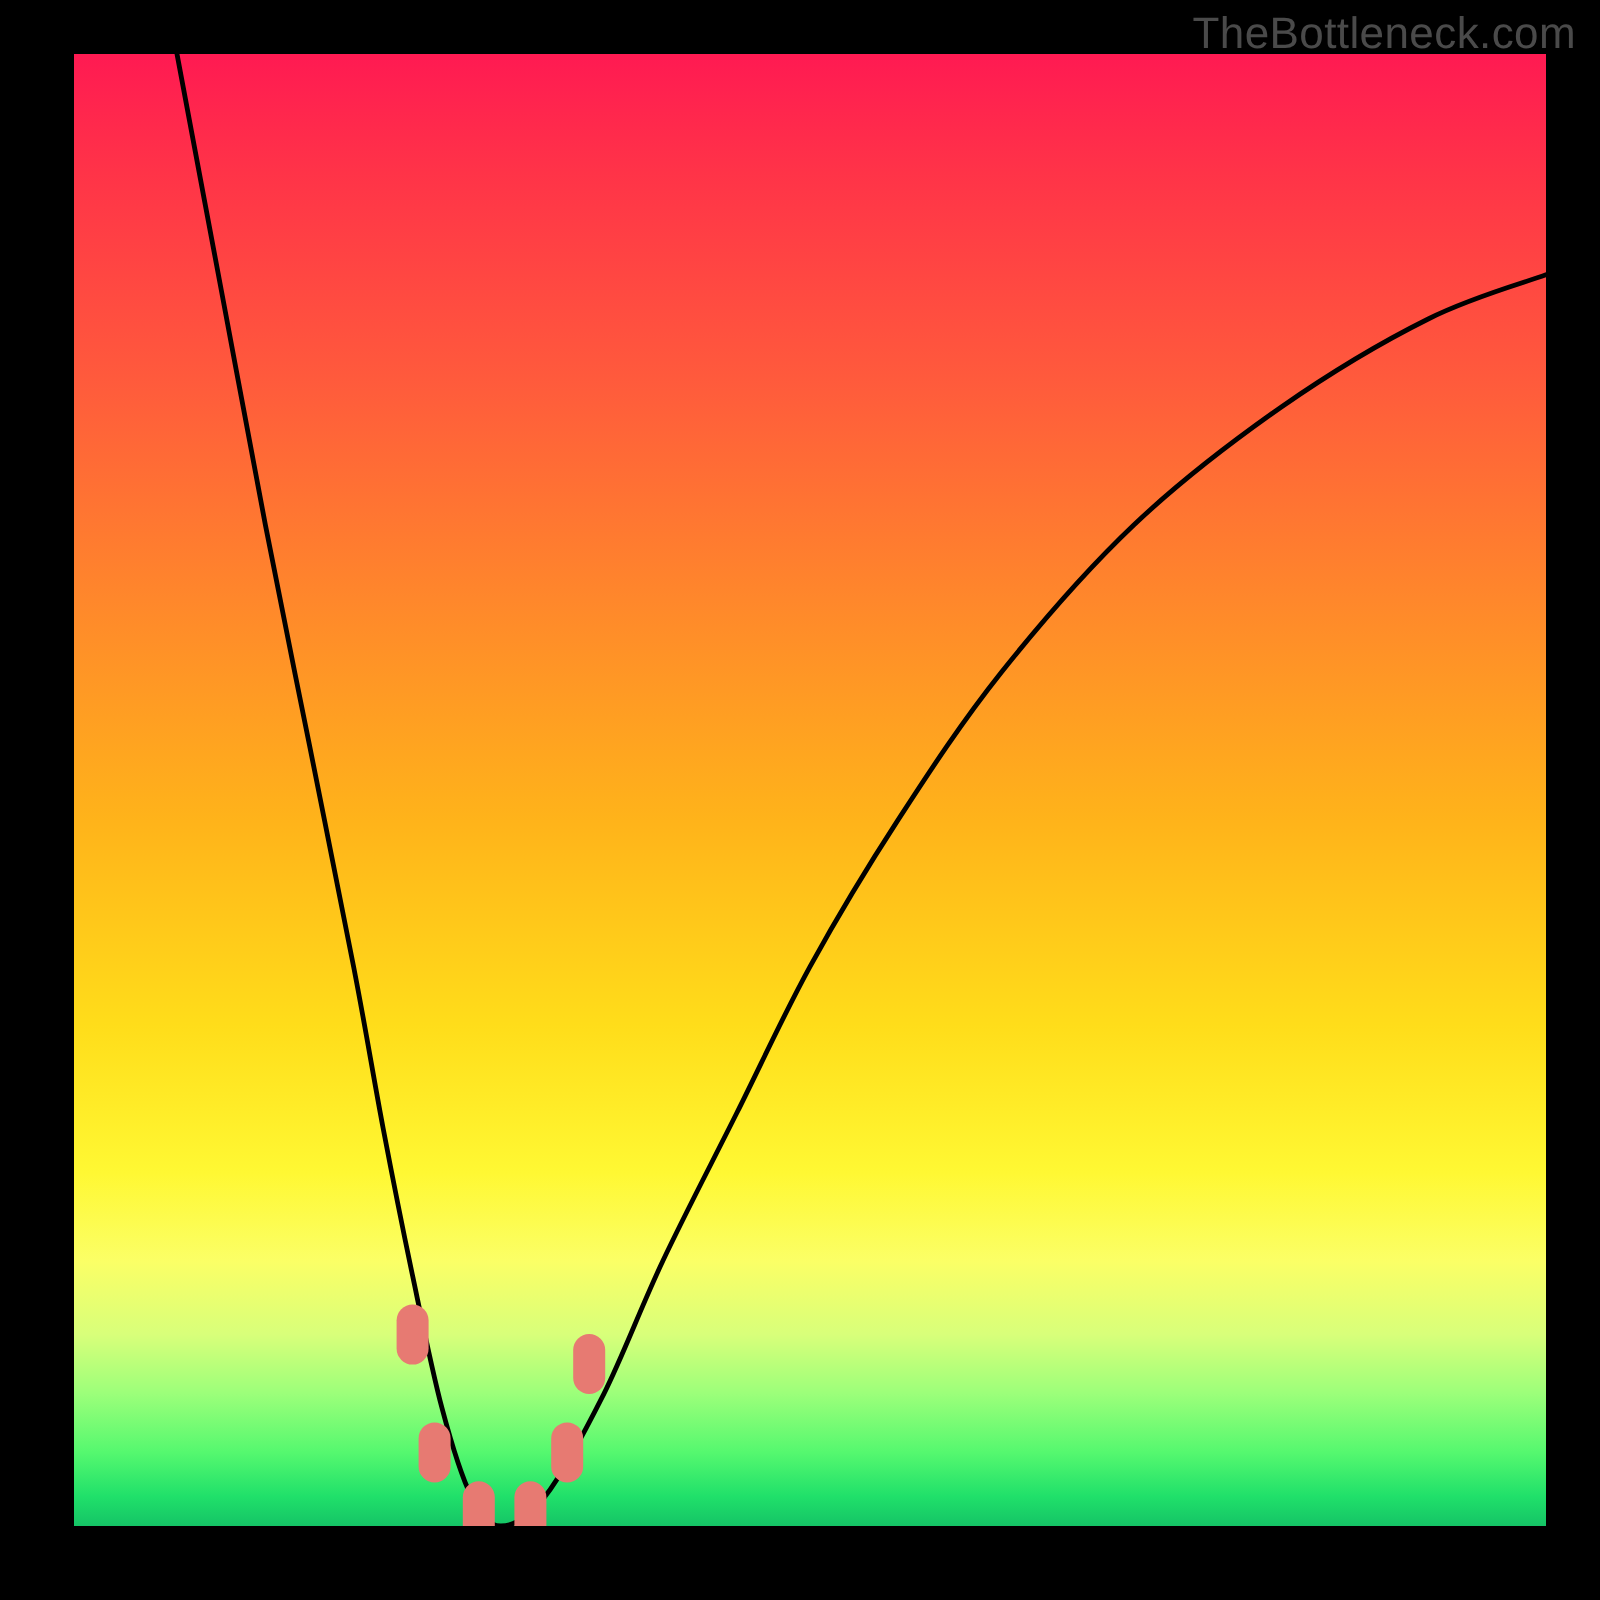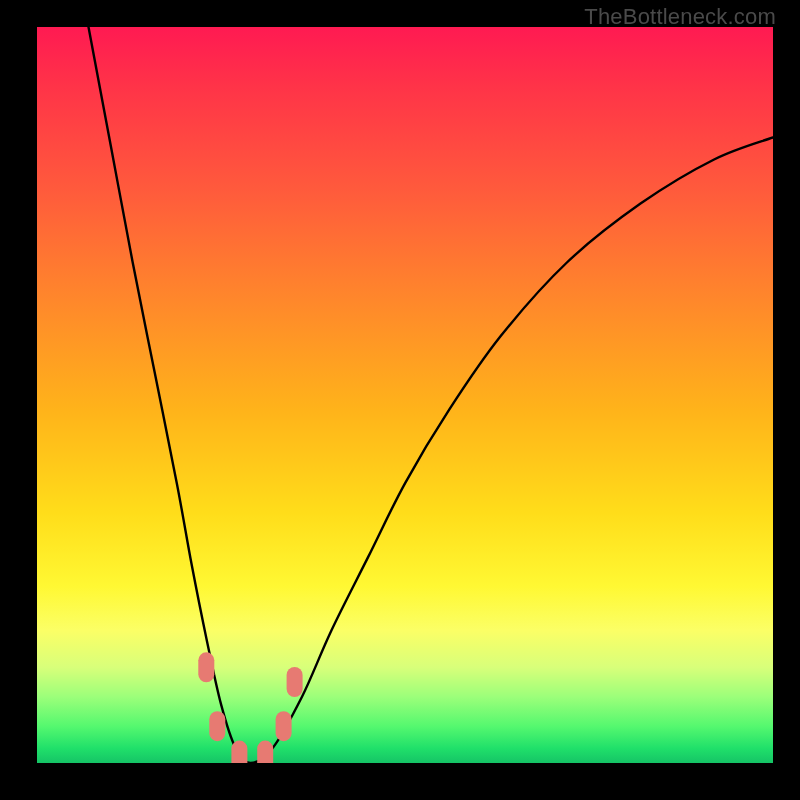--- a/index.html
+++ b/index.html
@@ -37,21 +37,21 @@
       #fbff66 82%,
       #d8ff7a 87%,
       #9cff7a 91%,
       #55f86f 95%,
       #20e06a 98%,
       #15c466 100%);
   }
   .watermark {
     position: absolute;
     top: 4px;
-    right: 24px;
+    right: 12px;
     color: #4a4a4a;
     font-size: 22px;
     letter-spacing: 0.2px;
     font-weight: 500;
     margin-left: 23px;
   }
   svg.curve {
     position: absolute;
     left: 0;
     top: 0;

